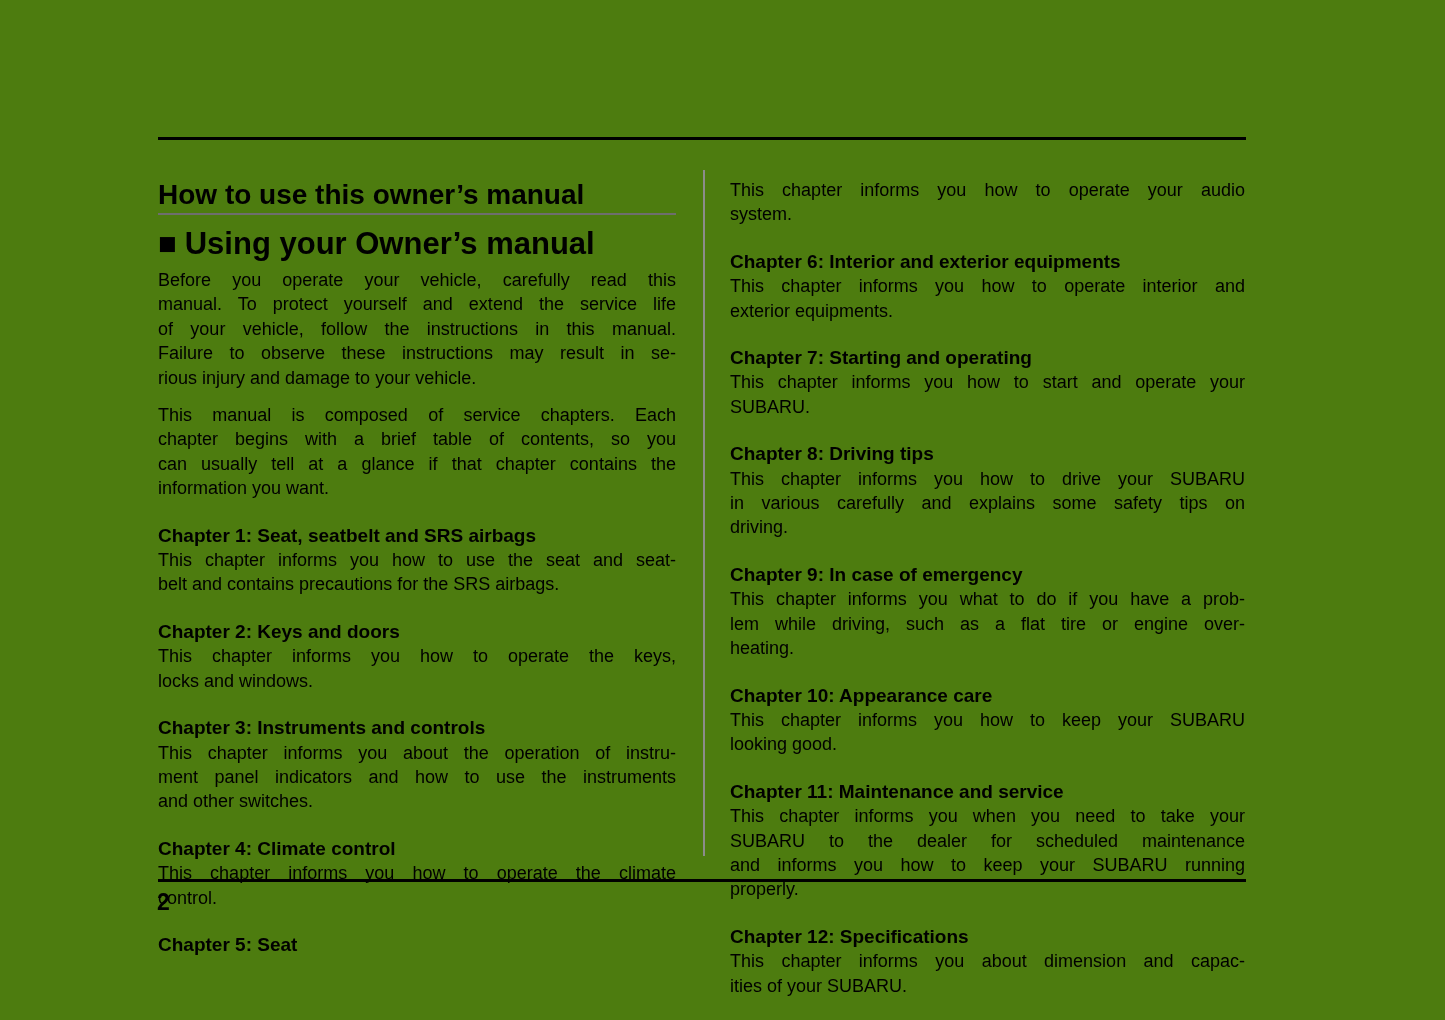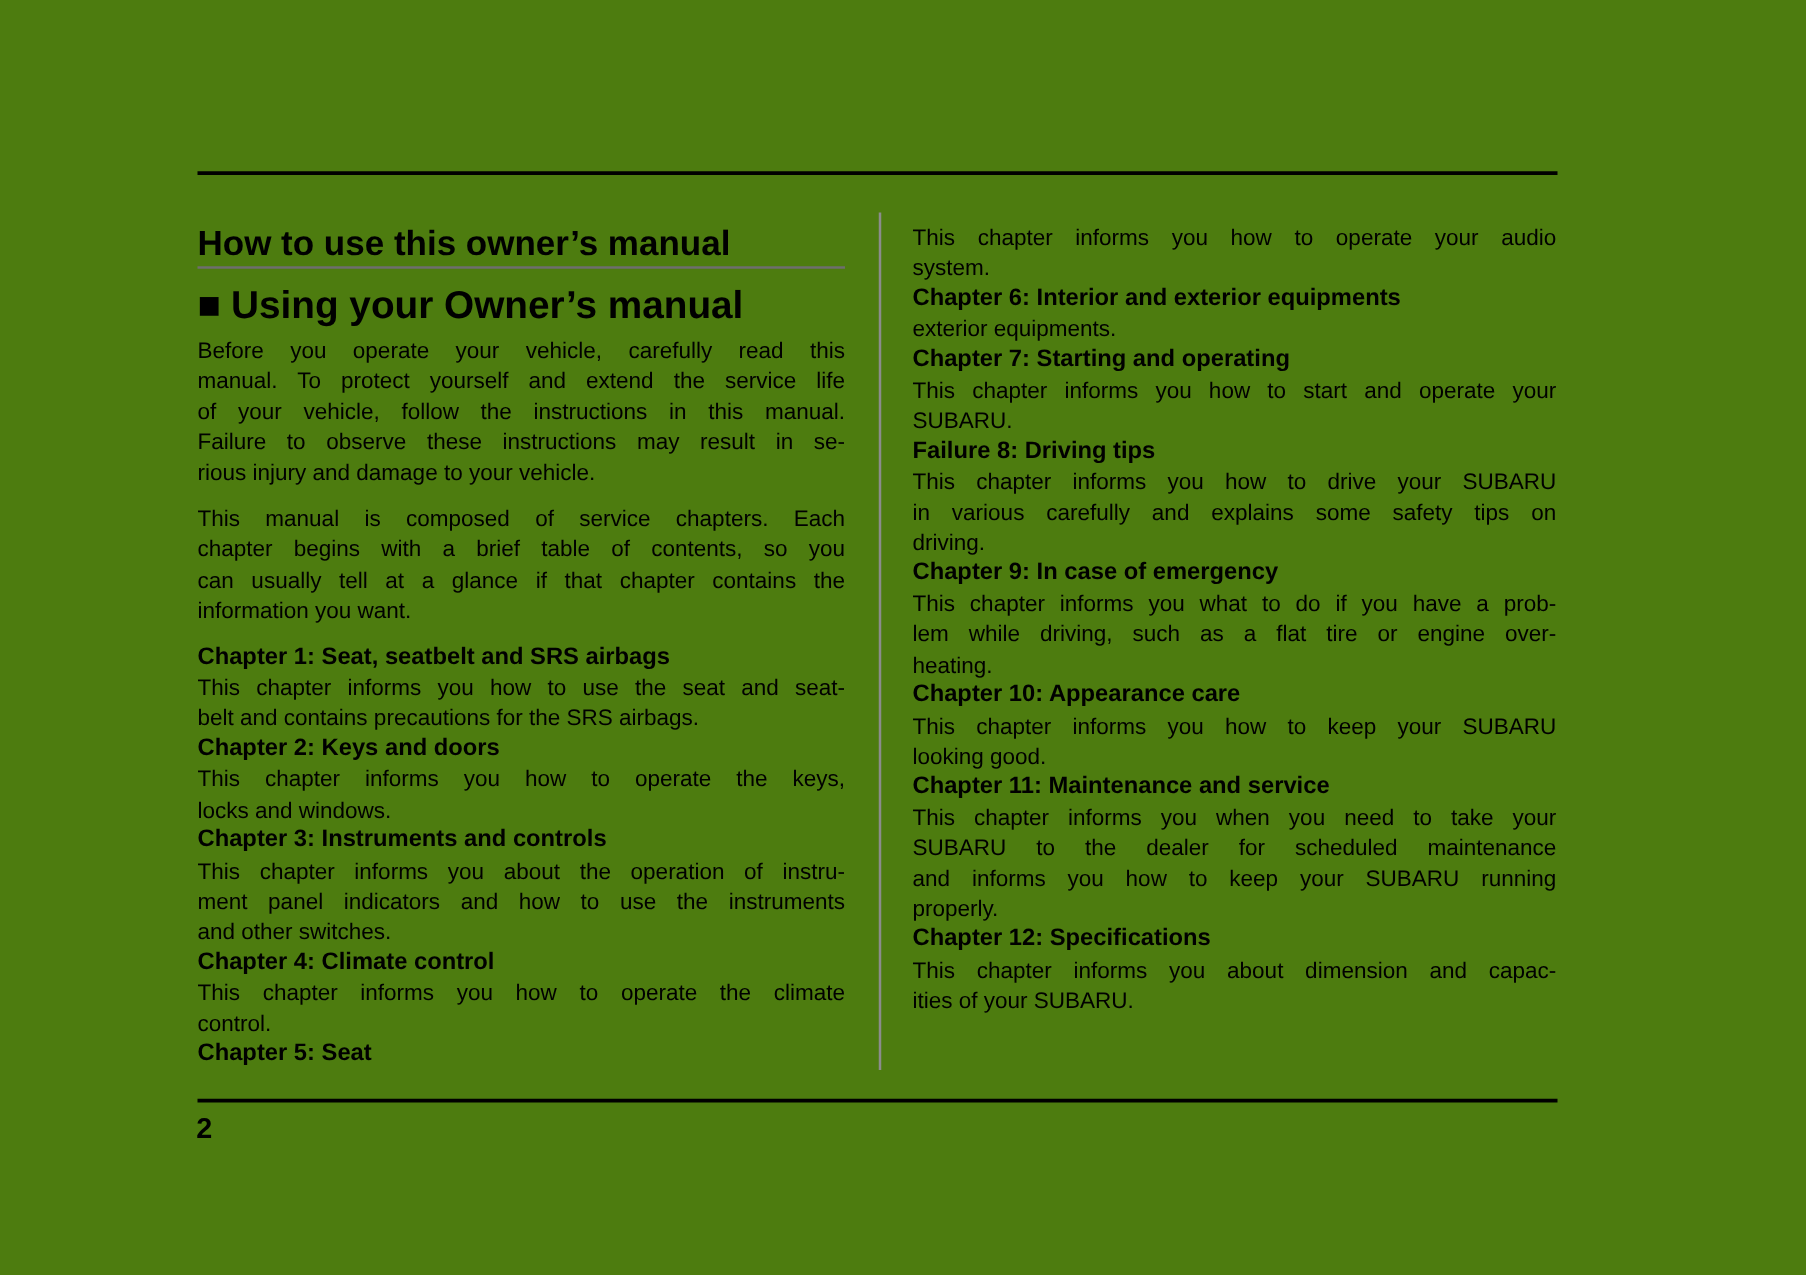--- a/index.html
+++ b/index.html
@@ -86,20 +86,21 @@
   .col-right .blocks {
     margin-top: 0;
   }
   .block { margin: 0; }
   .paragraph-block { margin-bottom: 13px; }
   .chead {
     font-weight: bold;
     font-size: 19px;
     line-height: 24.4px;
     white-space: nowrap;
+    margin-top: 23px;
   }
   .bline {
     font-size: 18px;
     line-height: 24.4px;
     text-align: left;
   }
   .bline.just {
     text-align: justify;
     text-align-last: justify;
   }
@@ -166,29 +167,30 @@
     </div>
 
     <div class="col-right">
       <div class="blocks" id="right-blocks">
           <div class="block">
             <div class="bline just">This chapter informs you how to operate your audio</div>
             <div class="bline">system.</div>
           </div>
           <div class="block">
             <div class="chead">Chapter 6: Interior and exterior equipments</div>
+            <div class="bline just">This chapter informs you how to operate interior and</div>
             <div class="bline">exterior equipments.</div>
           </div>
           <div class="block">
             <div class="chead">Chapter 7: Starting and operating</div>
             <div class="bline just">This chapter informs you how to start and operate your</div>
             <div class="bline">SUBARU.</div>
           </div>
           <div class="block">
-            <div class="chead">Failure 8: Driving tips</div>
+            <div class="chead">Chapter 8: Driving tips</div>
             <div class="bline just">This chapter informs you how to drive your SUBARU</div>
             <div class="bline just">in various carefully and explains some safety tips on</div>
             <div class="bline">driving.</div>
           </div>
           <div class="block">
             <div class="chead">Chapter 9: In case of emergency</div>
             <div class="bline just">This chapter informs you what to do if you have a prob-</div>
             <div class="bline just">lem while driving, such as a flat tire or engine over-</div>
             <div class="bline">heating.</div>
           </div>

